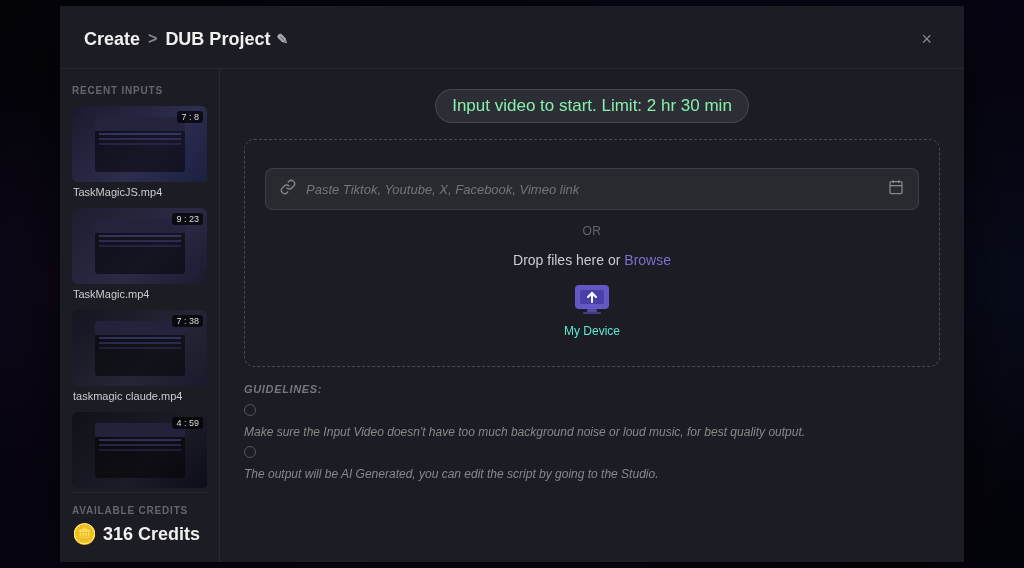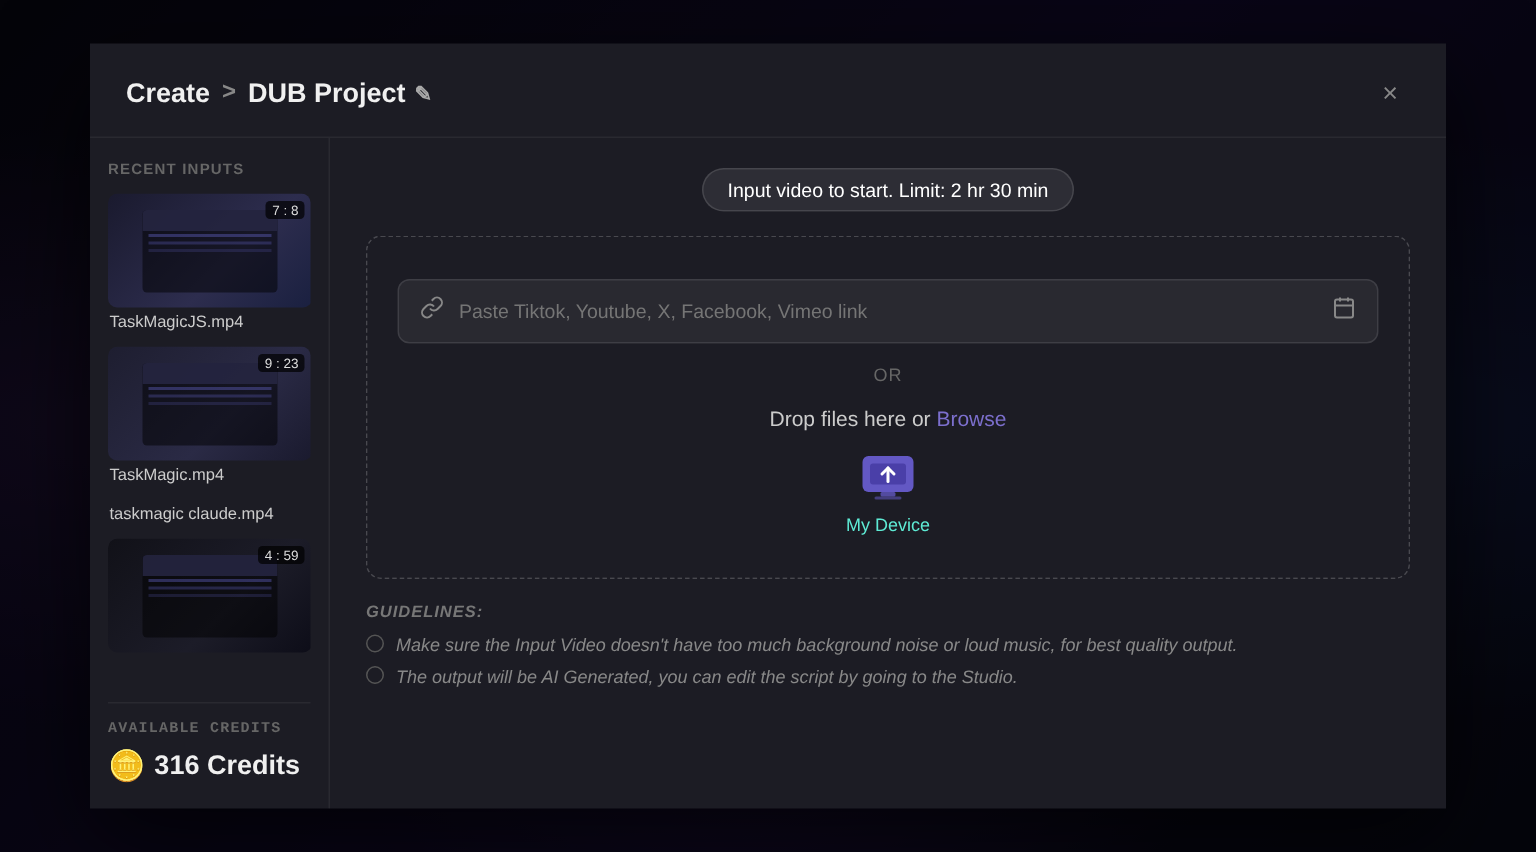--- a/index.html
+++ b/index.html
@@ -203,21 +203,20 @@
       border-top: 1px solid rgba(255,255,255,0.06);
     }
 
     .credits-label {
       font-size: 10px;
       font-weight: 600;
       color: #666;
       letter-spacing: 0.08em;
       text-transform: uppercase;
       margin-bottom: 6px;
-      font-family: Liberation Mono, monospace;
     }
 
     .credits-value {
       display: flex;
       align-items: center;
       gap: 6px;
       font-size: 18px;
       font-weight: 700;
       color: #f0f0f0;
     }
@@ -234,22 +233,22 @@
       flex-direction: column;
       gap: 16px;
     }
 
     .limit-badge {
       align-self: center;
       background: rgba(255,255,255,0.08);
       border: 1px solid rgba(255,255,255,0.12);
       border-radius: 20px;
       padding: 6px 16px;
-      font-size: 13px;
-      color: #ffffff;
+      font-size: 17px;
+      color: #86efac;
     }
 
     .upload-zone {
       border: 1.5px dashed rgba(255,255,255,0.2);
       border-radius: 10px;
       padding: 28px 20px;
       display: flex;
       flex-direction: column;
       align-items: center;
       gap: 14px;
@@ -274,20 +273,21 @@
       flex-shrink: 0;
     }
 
     .url-input {
       flex: 1;
       background: none;
       border: none;
       outline: none;
       color: #d946ef;
       font-size: 13px;
+      font-style: italic;
     }
 
     .calendar-icon {
       color: #888;
       font-size: 16px;
       flex-shrink: 0;
     }
 
     .or-divider {
       font-size: 12px;
@@ -344,20 +344,21 @@
       margin-bottom: 4px;
     }
 
     .guideline-item {
       display: flex;
       align-items: flex-start;
       gap: 8px;
       font-size: 12px;
       color: #888;
       line-height: 1.4;
+      flex-direction: column;
     }
 
     .guideline-bullet {
       width: 12px;
       height: 12px;
       border: 1px solid #555;
       border-radius: 50%;
       flex-shrink: 0;
       margin-top: 1px;
     }
@@ -398,20 +399,24 @@
 
         <div class="video-thumb">
           <div class="thumb-img v2">
             <div class="thumb-screen"></div>
             <div class="thumb-duration">9 : 23</div>
           </div>
           <div class="thumb-label">TaskMagic.mp4</div>
         </div>
 
         <div class="video-thumb">
+          <div class="thumb-img v3">
+            <div class="thumb-screen"></div>
+            <div class="thumb-duration">7 : 38</div>
+          </div>
           <div class="thumb-label">taskmagic claude.mp4</div>
         </div>
 
         <div class="video-thumb">
           <div class="thumb-img v4">
             <div class="thumb-screen"></div>
             <div class="thumb-duration">4 : 59</div>
           </div>
           <div class="thumb-label"></div>
         </div>

